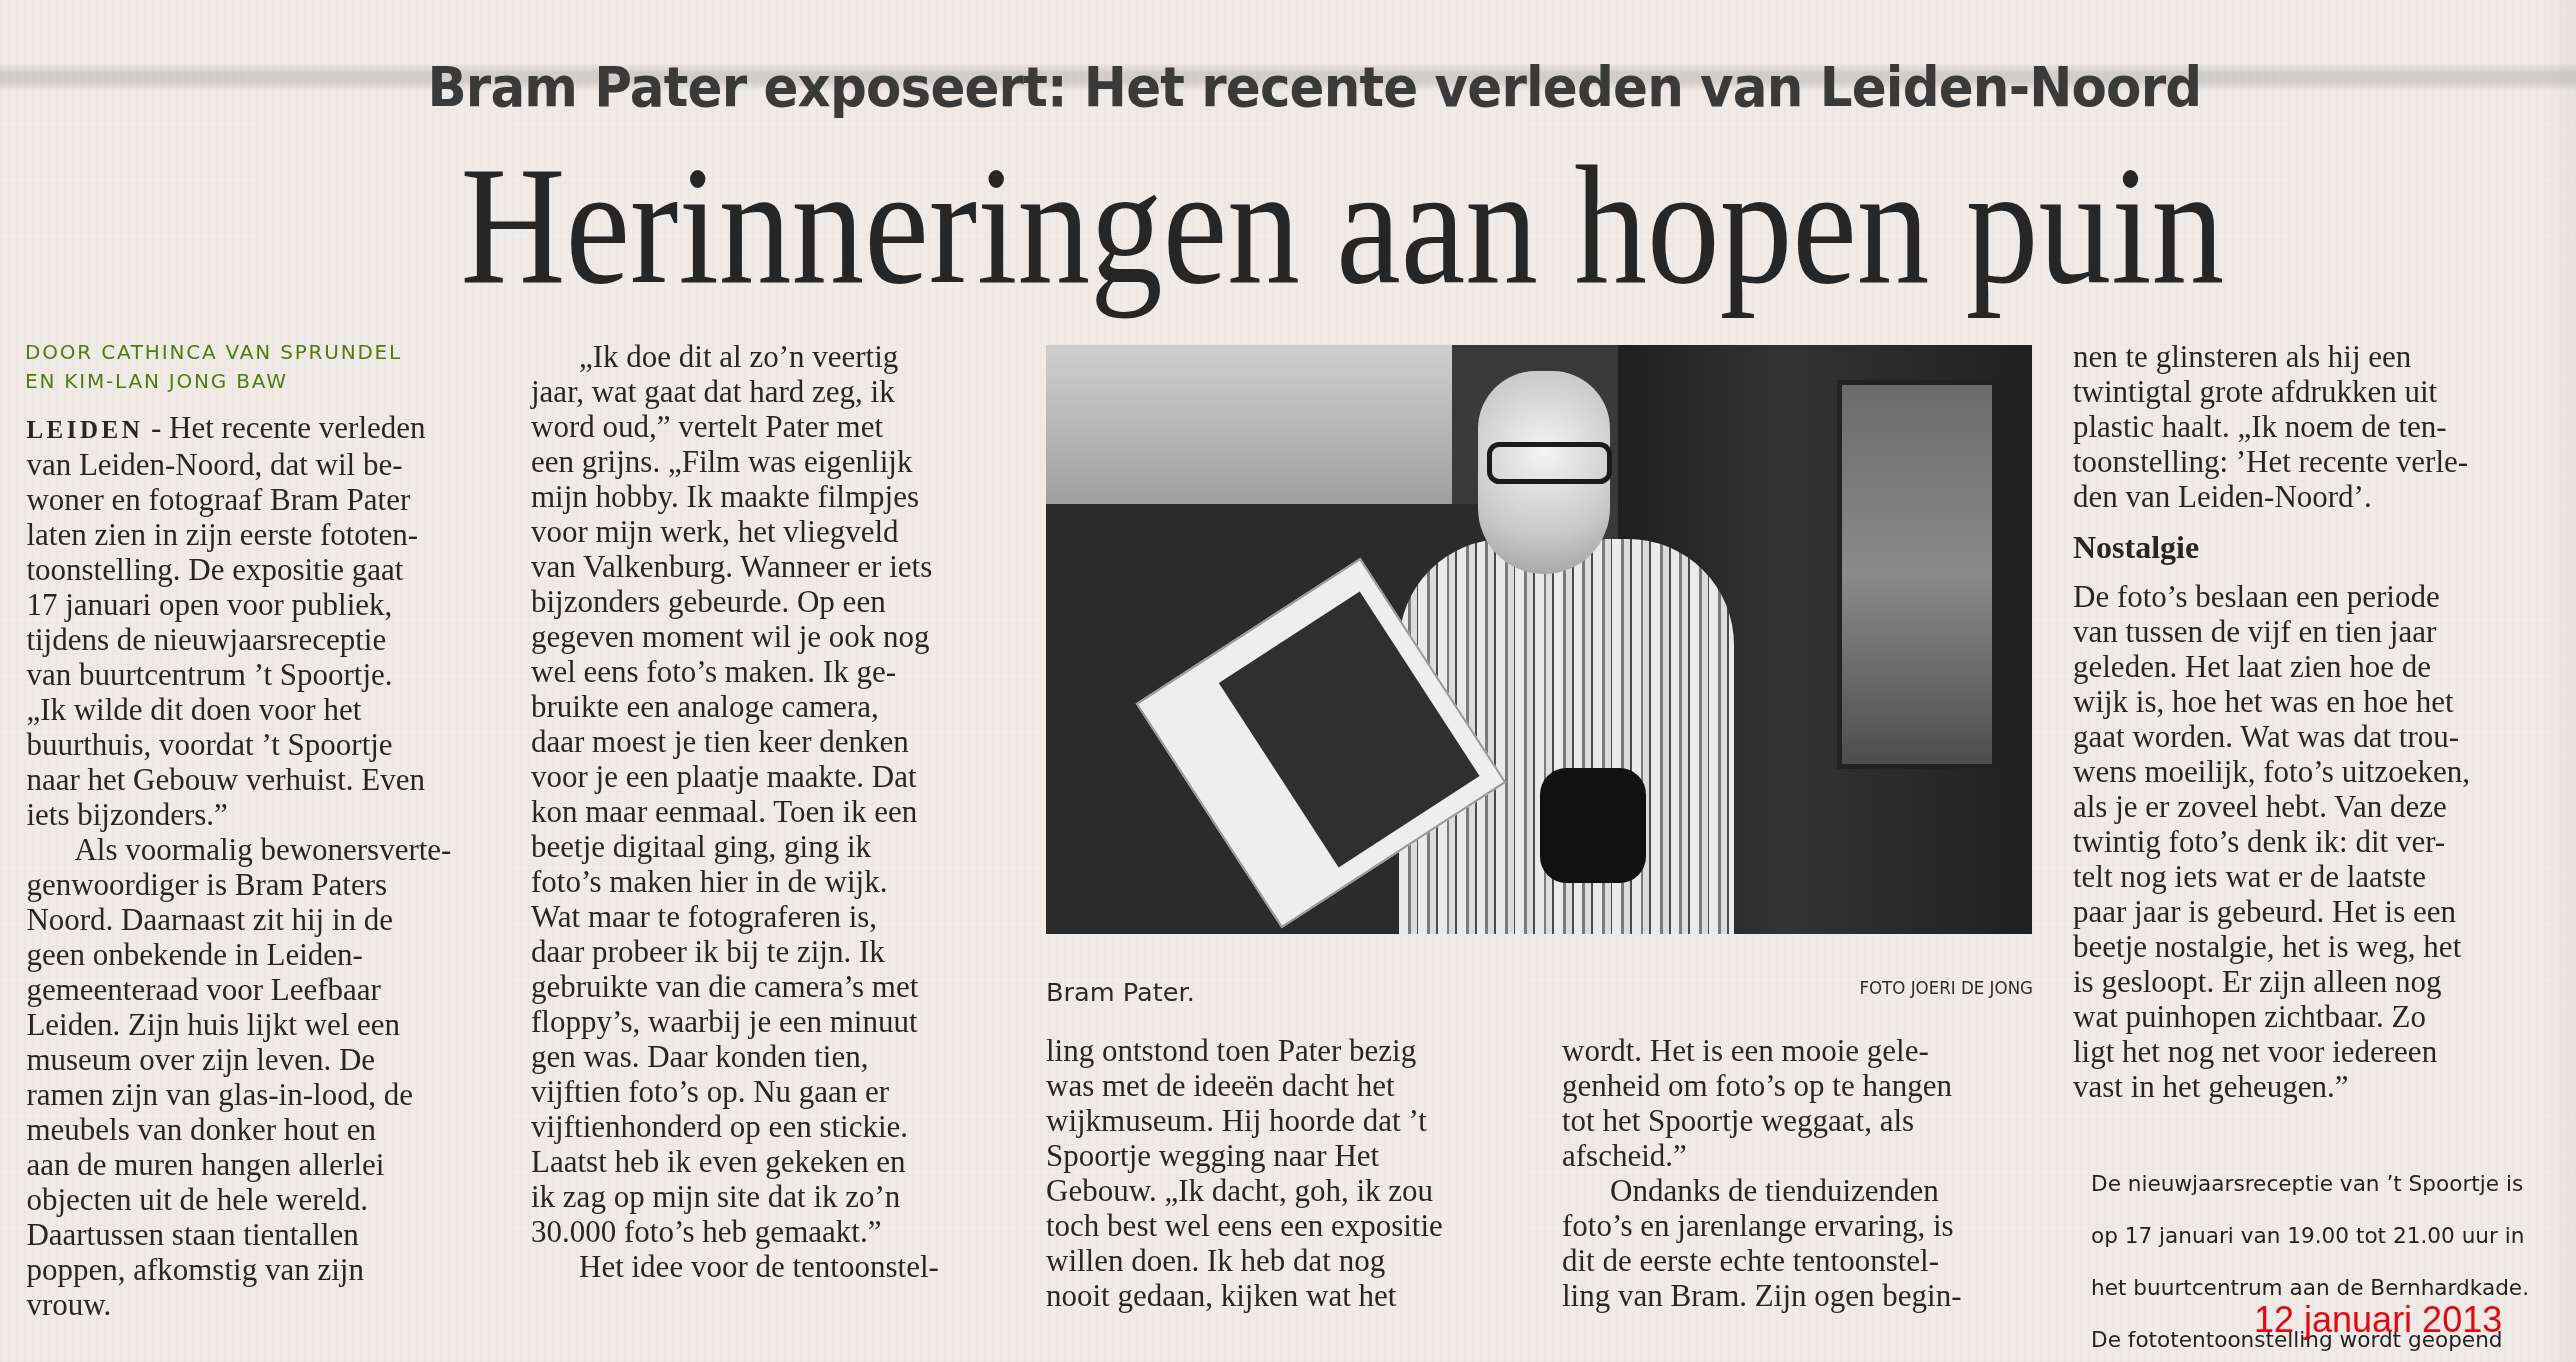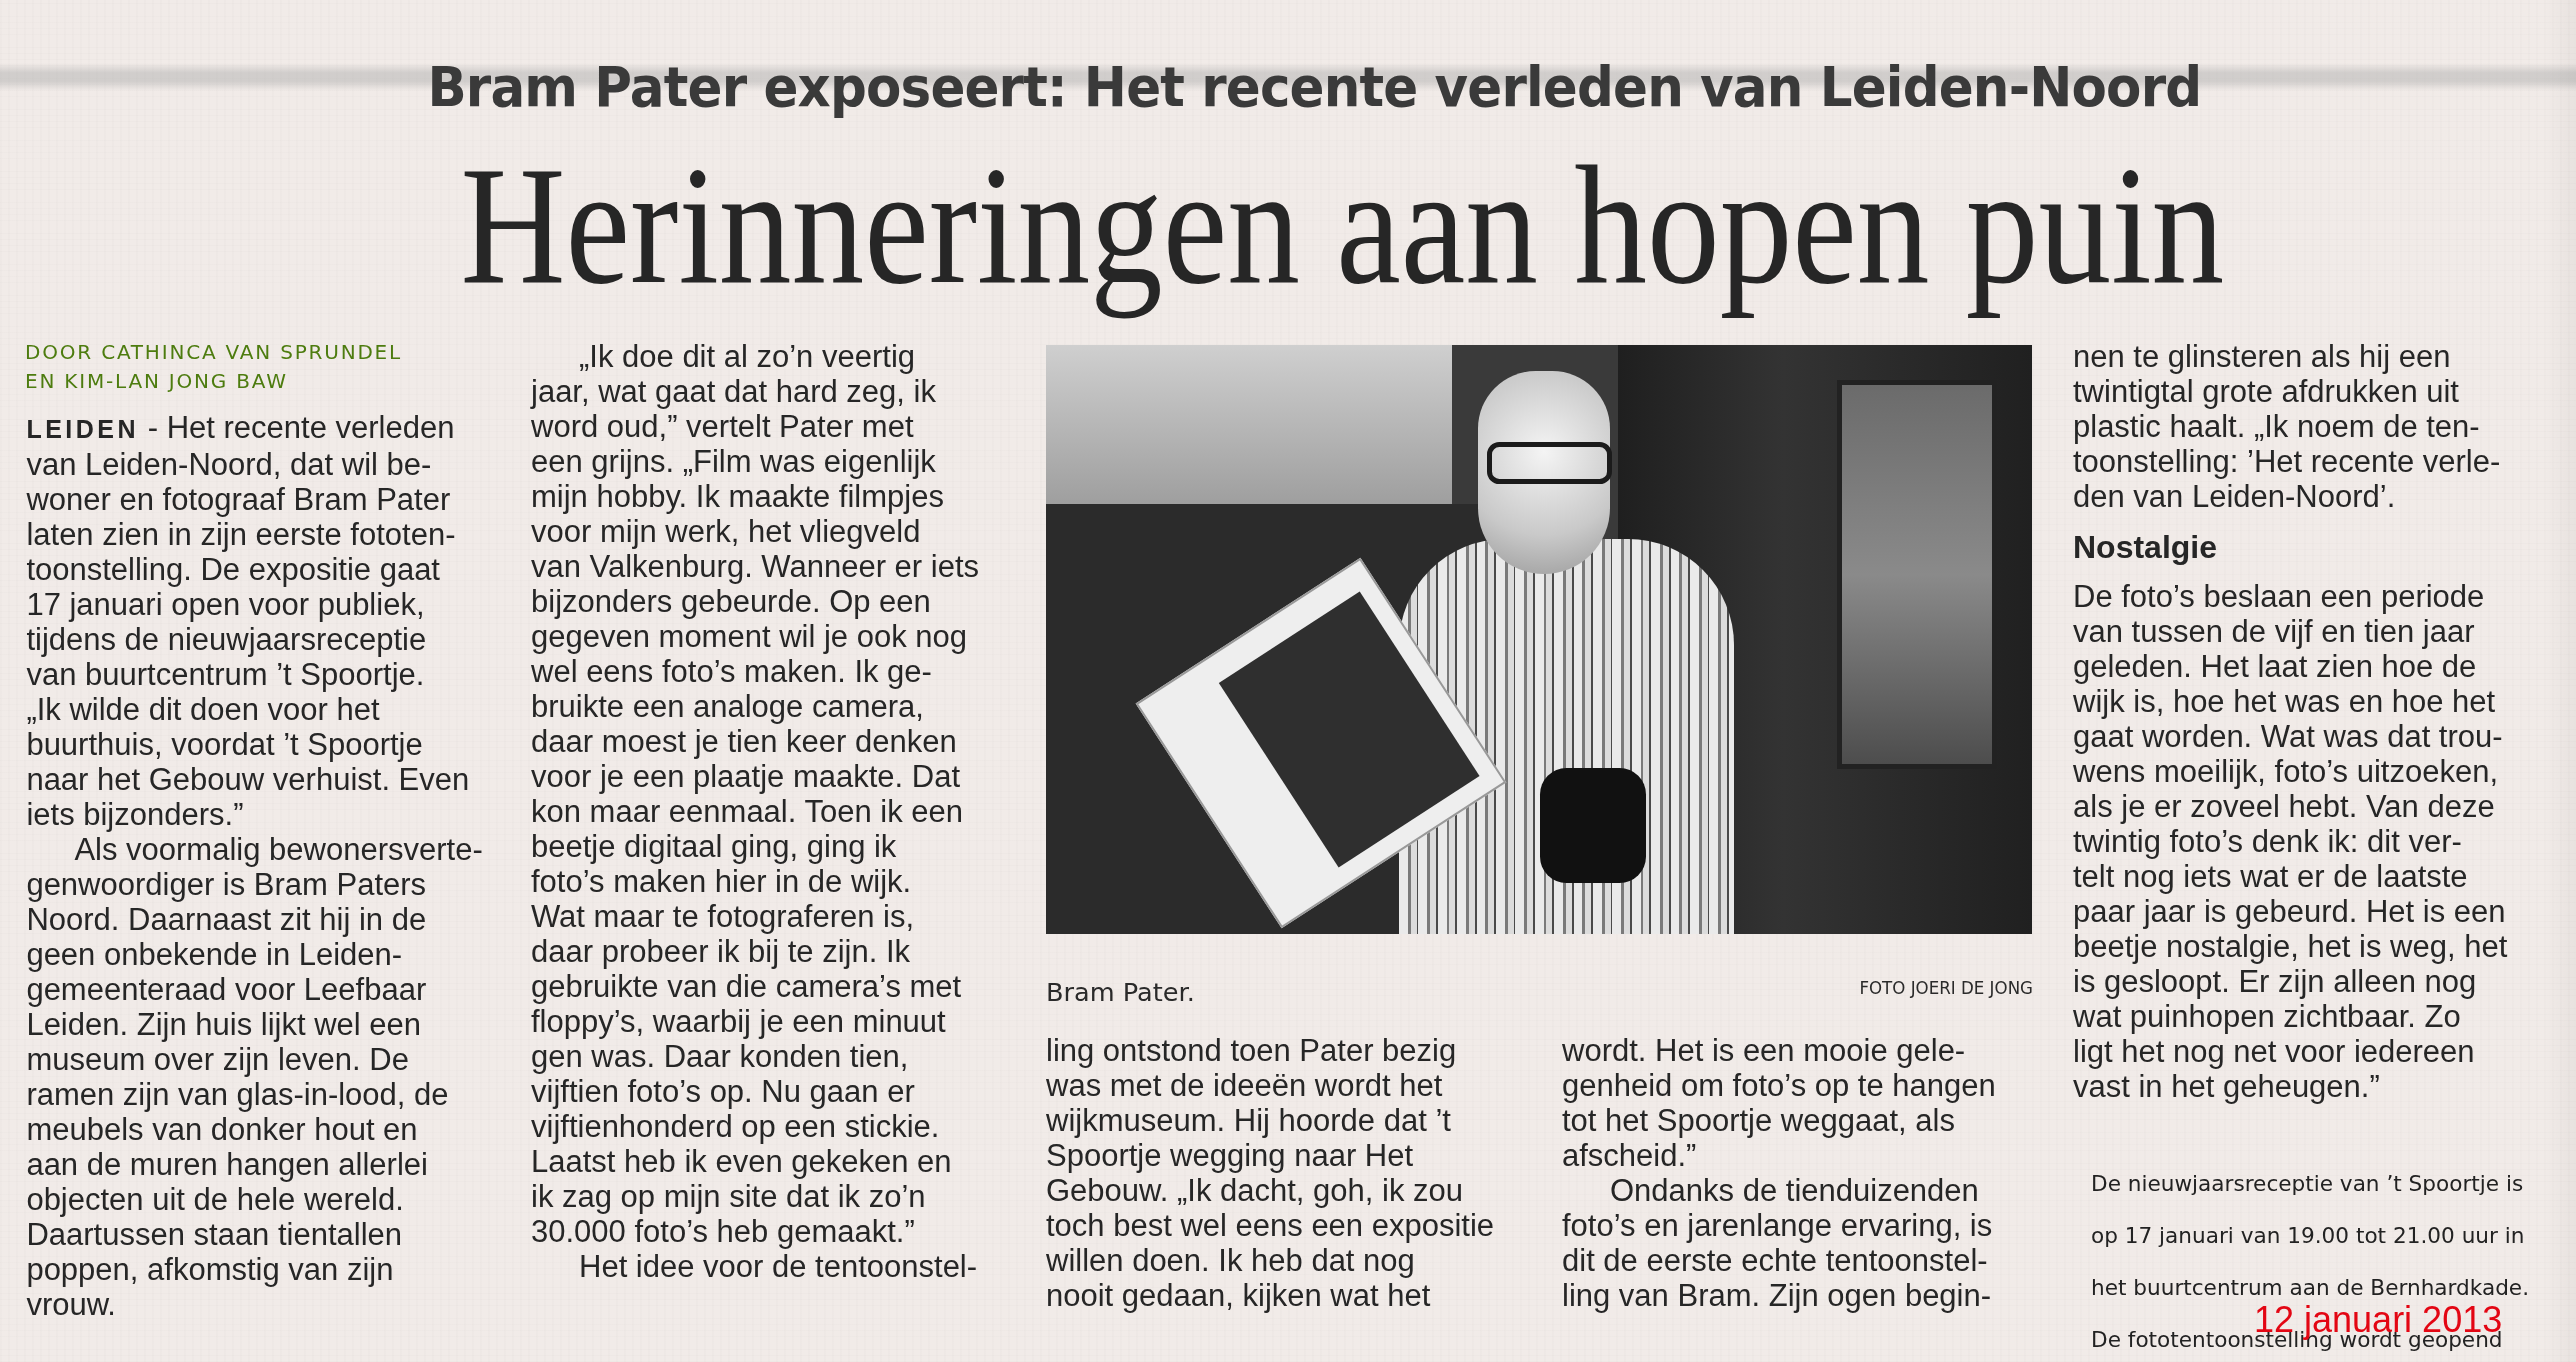--- a/index.html
+++ b/index.html
@@ -29,21 +29,21 @@
   }
   .headline {
     position:absolute; left:326px; top:141px; width:1922px;
     font-family:"Liberation Serif", "DejaVu Serif", serif;
     font-size:169px; line-height:168px; color:#262626;
     text-align:center; white-space:nowrap;
     transform:scaleX(0.86); transform-origin:center;
   }
   .col {
     position:absolute; font-size:31px; line-height:35px; color:#262626;
-    font-family:Liberation Sans, sans-serif;
+    font-family:Liberation Serif, serif;
   }
   .col p { margin:0; white-space:nowrap; }
   .col p.indent { text-indent:48px; }
   .byline {
     position:absolute; left:25px; top:338px; width:494px;
     font-family:"DejaVu Sans", "Liberation Sans", sans-serif;
     font-size:20px; line-height:29px; letter-spacing:1.8px; color:#4d7c0f;
   }
   .byline div { white-space:nowrap; }
   .dateline { letter-spacing:3.5px; font-size:25px; font-weight:bold; }
@@ -166,21 +166,21 @@
   <div class="frame">
       <div class="inner"></div>
     </div>
   <div class="camera"></div>
 </div>
 <div class="caption caption-left">Bram Pater.</div>
 <div class="caption caption-right">FOTO JOERI DE JONG</div>
 
 <div class="col" id="col3" style="left:1046px; top:1033px; width:494px;">
     <p>ling ontstond toen Pater bezig</p>
-    <p>was met de ideeën wordt het</p>
+    <p>was met de ideeën dacht het</p>
     <p>wijkmuseum. Hij hoorde dat ’t</p>
     <p>Spoortje wegging naar Het</p>
     <p>Gebouw. „Ik dacht, goh, ik zou</p>
     <p>toch best wel eens een expositie</p>
     <p>willen doen. Ik heb dat nog</p>
     <p>nooit gedaan, kijken wat het</p>
   </div>
 <div class="col" id="col4" style="left:1562px; top:1033px; width:494px;">
     <p>wordt. Het is een mooie gele-</p>
     <p>genheid om foto’s op te hangen</p>

